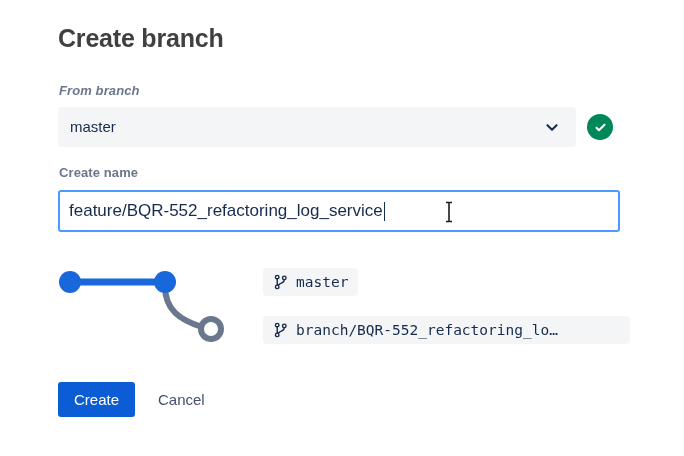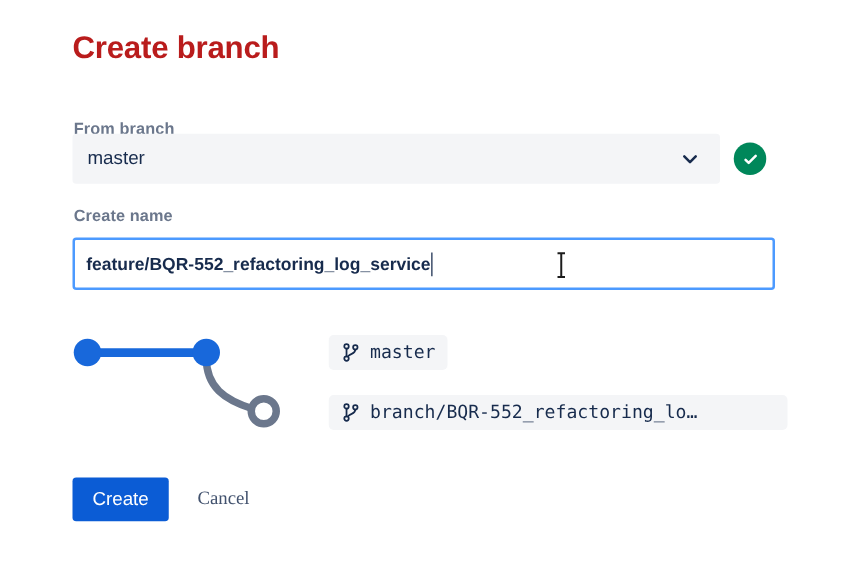--- a/index.html
+++ b/index.html
@@ -16,36 +16,36 @@
     overflow: hidden;
   }
 
   
   .page-title {
     position: absolute;
     left: 58px;
     top: 22px;
     font-size: 25px;
     font-weight: bold;
-    color: #b91c1c;
+    color: #404040;
     letter-spacing: -0.2px;
     line-height: 32px;
     text-align: center;
   }
 
   
   .field-label {
     position: absolute;
     font-size: 13px;
     font-weight: bold;
     color: #6B778C;
     letter-spacing: 0.1px;
     line-height: 16px;
   }
-  .label-from-branch { left: 59px; top: 95px; }
+  .label-from-branch { left: 59px; top: 83px; font-style: italic; }
   .label-branch-name { left: 59px; top: 165px; }
 
   
   .from-branch-row {
     position: absolute;
     left: 58px;
     top: 107px;
     width: 556px;
     height: 40px;
   }
@@ -100,25 +100,24 @@
     height: 42px;
     box-sizing: border-box;
     background: #ffffff;
     border: 2px solid #4C9AFF;
     border-radius: 3px;
     display: flex;
     align-items: center;
   }
   .text-input-value {
     margin-left: 9px;
-    font-size: 14px;
+    font-size: 17px;
     color: #172B4D;
     line-height: 20px;
     white-space: pre;
-    font-weight: bold;
   }
   .text-caret {
     display: inline-block;
     width: 1px;
     height: 19px;
     background: #172B4D;
     vertical-align: -4px;
     margin-left: 1px;
   }
 
@@ -190,21 +189,21 @@
     padding: 0;
   }
   .btn-cancel {
     position: absolute;
     left: 152px;
     top: 382px;
     height: 35px;
     background: transparent;
     border: none;
     color: #42526E;
-    font-family: Liberation Serif, serif;
+    font-family: Liberation Sans, sans-serif;
     font-size: 15px;
     cursor: pointer;
     padding: 0 6px;
     text-align: center;
   }
 </style>
 </head>
 <body>
 
 <div class="page-title">Create branch</div>

